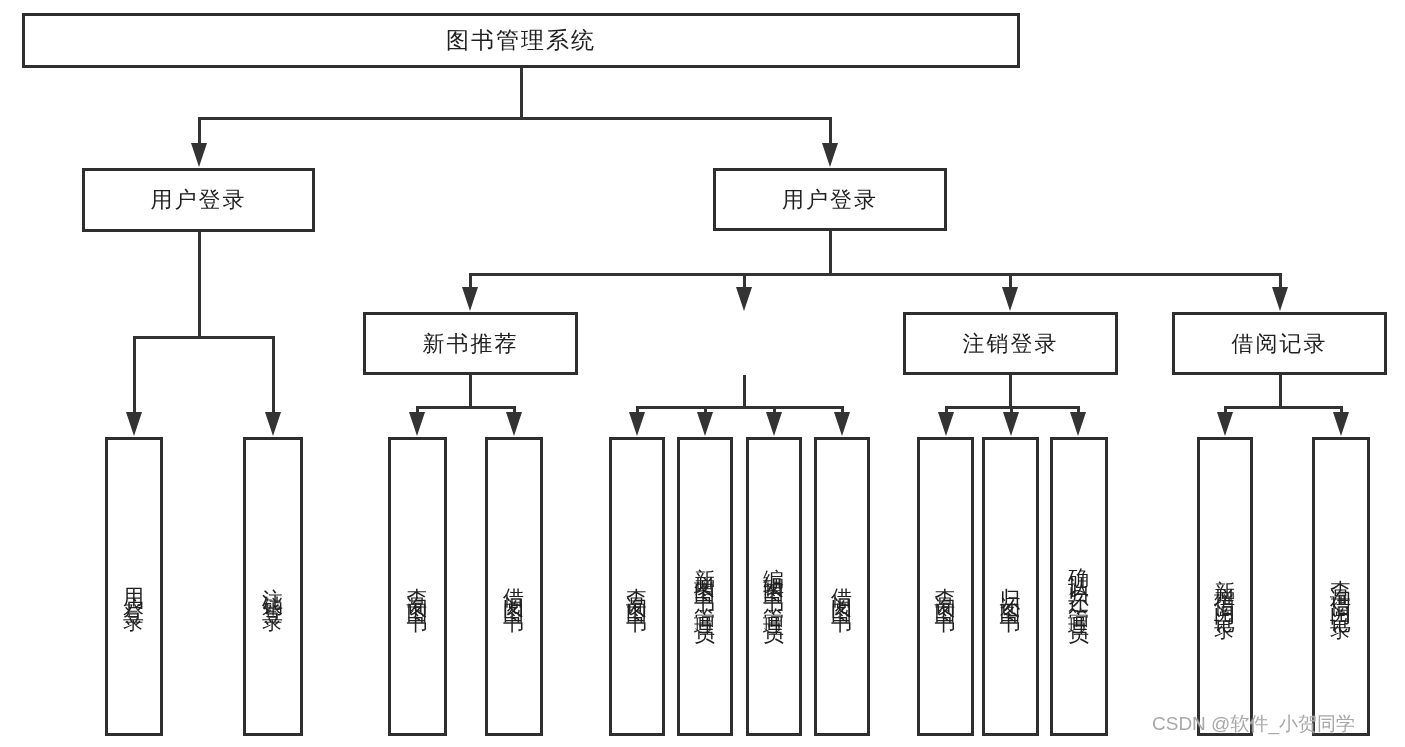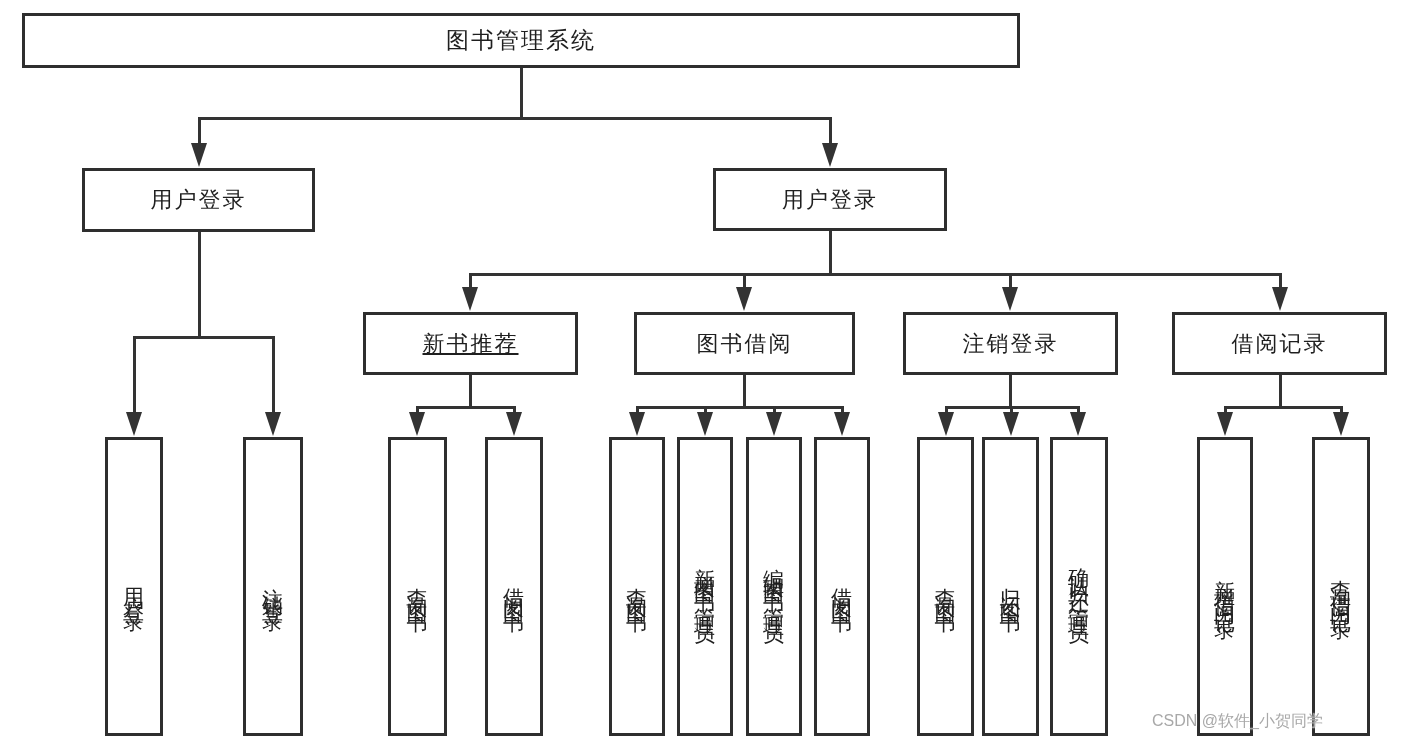--- a/index.html
+++ b/index.html
@@ -36,39 +36,38 @@
     position: absolute;
     width: 0; height: 0;
     border-left: 8px solid transparent;
     border-right: 8px solid transparent;
     border-top: 24px solid #333333;
   }
   .watermark {
     position: absolute;
     left: 1152px;
     top: 711px;
-    font-size: 16px;
+    font-size: 19px;
     color: #a8a8a8;
     z-index: 5;
     text-shadow: 0 0 2px #ffffff;
     white-space: nowrap;
   }
 </style>
 </head>
 <body>
 
 <div class="canvas" id="diagram">
 
   <div class="box hbox root-box" style="left:22px; top:13px; width:998px; height:55px;">图书管理系统</div>
 
   <div class="box hbox" style="left:82px; top:168px; width:233px; height:64px;">用户登录</div>
   <div class="box hbox" style="left:713px; top:168px; width:234px; height:63px;">用户登录</div>
 
-  <div class="box hbox" style="left:363px; top:312px; width:215px; height:63px;text-decoration:underline;">新书推荐</div>
-  <div class="box hbox" style="left:634px; top:312px; width:221px; height:63px;">图书借阅</div>
+  <div class="box hbox" style="left:363px; top:312px; width:215px; height:63px;">新书推荐</div>
   <div class="box hbox" style="left:903px; top:312px; width:215px; height:63px;">注销登录</div>
   <div class="box hbox" style="left:1172px; top:312px; width:215px; height:63px;">借阅记录</div>
 
   <div class="box vbox" style="left:105px; top:437px; width:58px; height:299px;">
     <span>用户登录</span>
   </div>
   <div class="box vbox" style="left:243px; top:437px; width:60px; height:299px;">
     <span>注销登录</span>
   </div>
 

